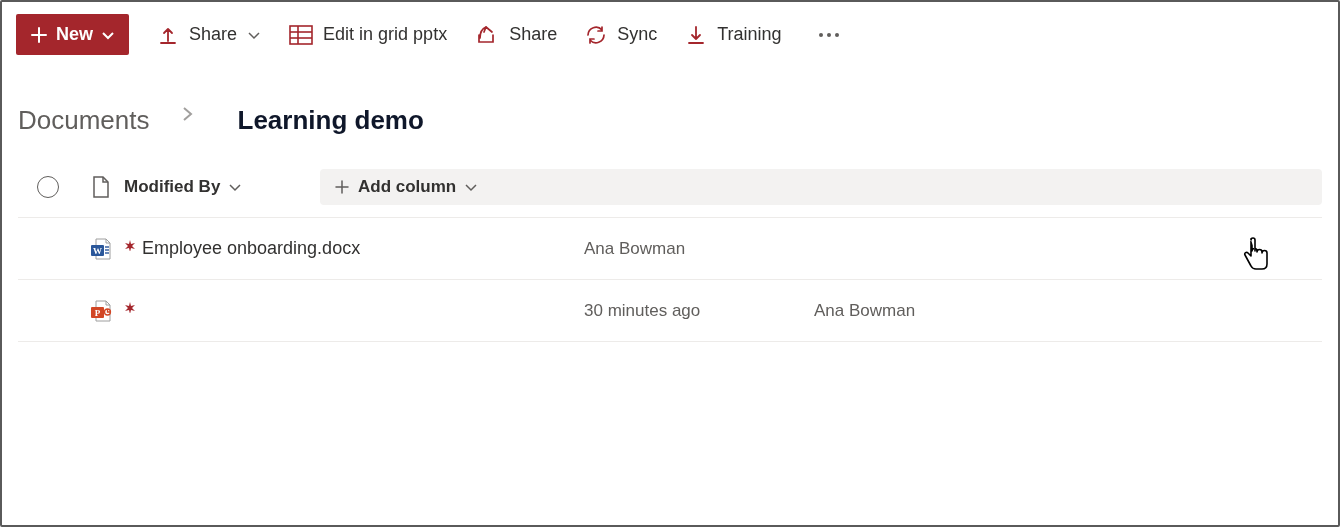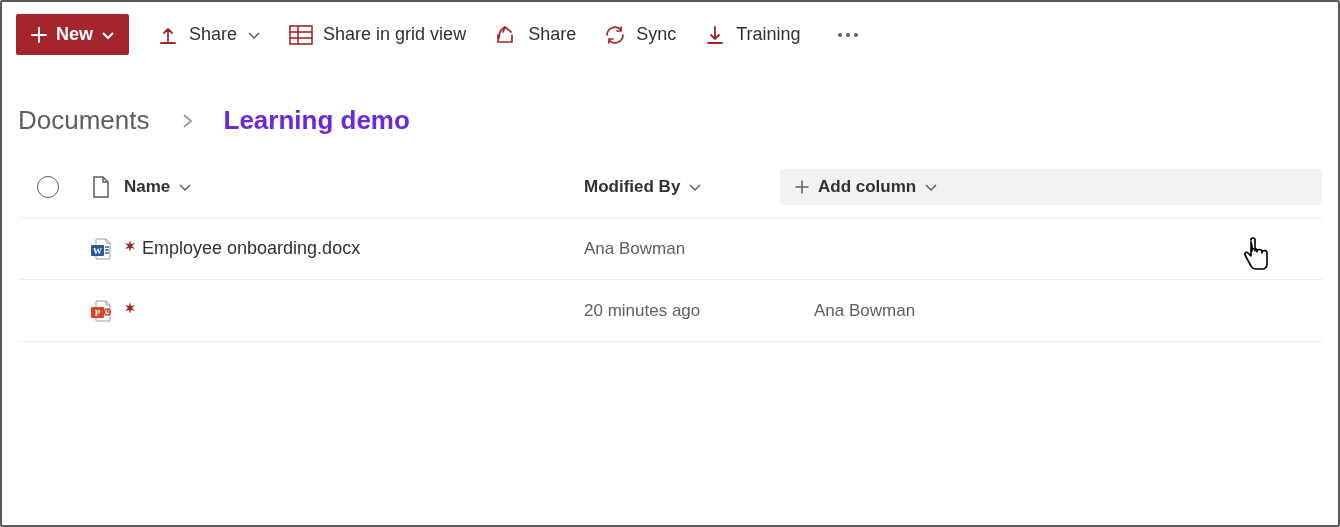--- a/index.html
+++ b/index.html
@@ -54,28 +54,28 @@
       border: none;
       cursor: pointer;
       color: #605e5c;
       display: inline-flex;
       align-items: center;
       padding: 6px 8px;
     }
 
     .breadcrumb {
       display: flex;
-      align-items: center;
+      align-items: flex-start;
       gap: 30px;
       padding: 38px 16px 20px 16px;
       font-size: 26px;
     }
     .bc-link { color: #605e5c; cursor: pointer; }
     .bc-chevron { color: #a19f9d; }
-    .bc-current { color: #6d28d9; font-weight: 600; }
+    .bc-current { color: #0f172a; font-weight: 600; margin-left: 14px; }
 
     .list {
       padding: 0 16px;
     }
     .list-header, .list-row {
       display: flex;
       align-items: center;
       border-bottom: 1px solid #edebe9;
       height: 62px;
     }
@@ -149,21 +149,21 @@
       </svg>
   </button>
 
   <button class="toolbar-btn">
     <svg class="icon-red" width="24" height="20" viewBox="0 0 24 20">
         <rect x="1" y="1" width="22" height="18" fill="none" stroke="#a4262c" stroke-width="1.6"></rect>
         <line x1="1" y1="7" x2="23" y2="7" stroke="#a4262c" stroke-width="1.6"></line>
         <line x1="1" y1="13" x2="23" y2="13" stroke="#a4262c" stroke-width="1.6"></line>
         <line x1="9" y1="1" x2="9" y2="19" stroke="#a4262c" stroke-width="1.6"></line>
       </svg>
-    <span>Share in grid view</span>
+    <span>Edit in grid pptx</span>
   </button>
 
   <button class="toolbar-btn">
     <svg class="icon-red" width="24" height="22" viewBox="0 0 24 22">
         <path d="M4 11v7h14v-7M11 3l6 5M11 3l-2 5M11 3c-5 2-6 7-6 11" fill="none" stroke="#a4262c" stroke-width="1.7" stroke-linecap="round"></path>
       </svg>
     <span>Share</span>
   </button>
 
 
@@ -202,28 +202,20 @@
 
   <div class="list-header">
     <div class="col-select">
       <div class="select-circle"></div>
     </div>
     <div class="col-icon">
       <svg width="18" height="22" viewBox="0 0 18 22">
           <path d="M2 1h9l5 5v15H2z" fill="none" stroke="#605e5c" stroke-width="1.5"></path>
           <path d="M11 1v5h5" fill="none" stroke="#605e5c" stroke-width="1.5"></path>
         </svg>
-    </div>
-    <div class="col-name">
-      <span class="hdr-btn">
-        <span>Name</span>
-        <svg class="chev-down" width="14" height="14" viewBox="0 0 14 14">
-            <path d="M2 5l5 5 5-5" fill="none" stroke="#605e5c" stroke-width="1.5"></path>
-          </svg>
-      </span>
     </div>
     <div class="col-modby">
       <span class="hdr-btn">
         <span>Modified By</span>
         <svg class="chev-down" width="14" height="14" viewBox="0 0 14 14">
             <path d="M2 5l5 5 5-5" fill="none" stroke="#605e5c" stroke-width="1.5"></path>
           </svg>
       </span>
     </div>
     <div class="col-add hover">
@@ -274,21 +266,21 @@
         <path d="M18.5 10v3h3" fill="none" stroke="#d24726" stroke-width="1.3"></path>
       </svg>
     </div>
     <div class="col-name">
       <span class="new-flag">
         <svg width="12" height="12" viewBox="0 0 12 12">
             <path d="M6 1l1 4 4-1-3 3 3 3-4-1-1 4-1-4-4 1 3-3-3-3 4 1z" fill="#a4262c"></path>
           </svg>
       </span>
     </div>
-    <div class="col-mod"><span class="cell-text">20 minutes ago</span></div>
+    <div class="col-mod"><span class="cell-text">30 minutes ago</span></div>
     <div class="col-modby"><span class="cell-text">Ana Bowman</span></div>
     <div class="col-add"></div>
   </div>
 </div>
 
 <div class="cursor-hand">
   <svg width="32" height="36" viewBox="0 0 32 36">
     <path d="M10 4v15l-3-3c-1.5-1.5-4 0-3 2l6 11c1 2 3 3 5 3h6c3 0 5-2 5-5v-11c0-1.5-1-2.5-2.5-2.5S21 14.5 21 16v-1c0-1.5-1-2.5-2.5-2.5S16 13.5 16 15v-1c0-1.5-1-2.5-2.5-2.5S11 12.5 11 14V4c0-1.5-1-2.5-0.5-2.5" fill="#fff" stroke="#000" stroke-width="1.6" stroke-linejoin="round"></path>
     <path d="M10 3c0-1.2 1-2 2-2s2 .8 2 2v11" fill="#fff" stroke="#000" stroke-width="1.6" stroke-linecap="round"></path>
   </svg>

